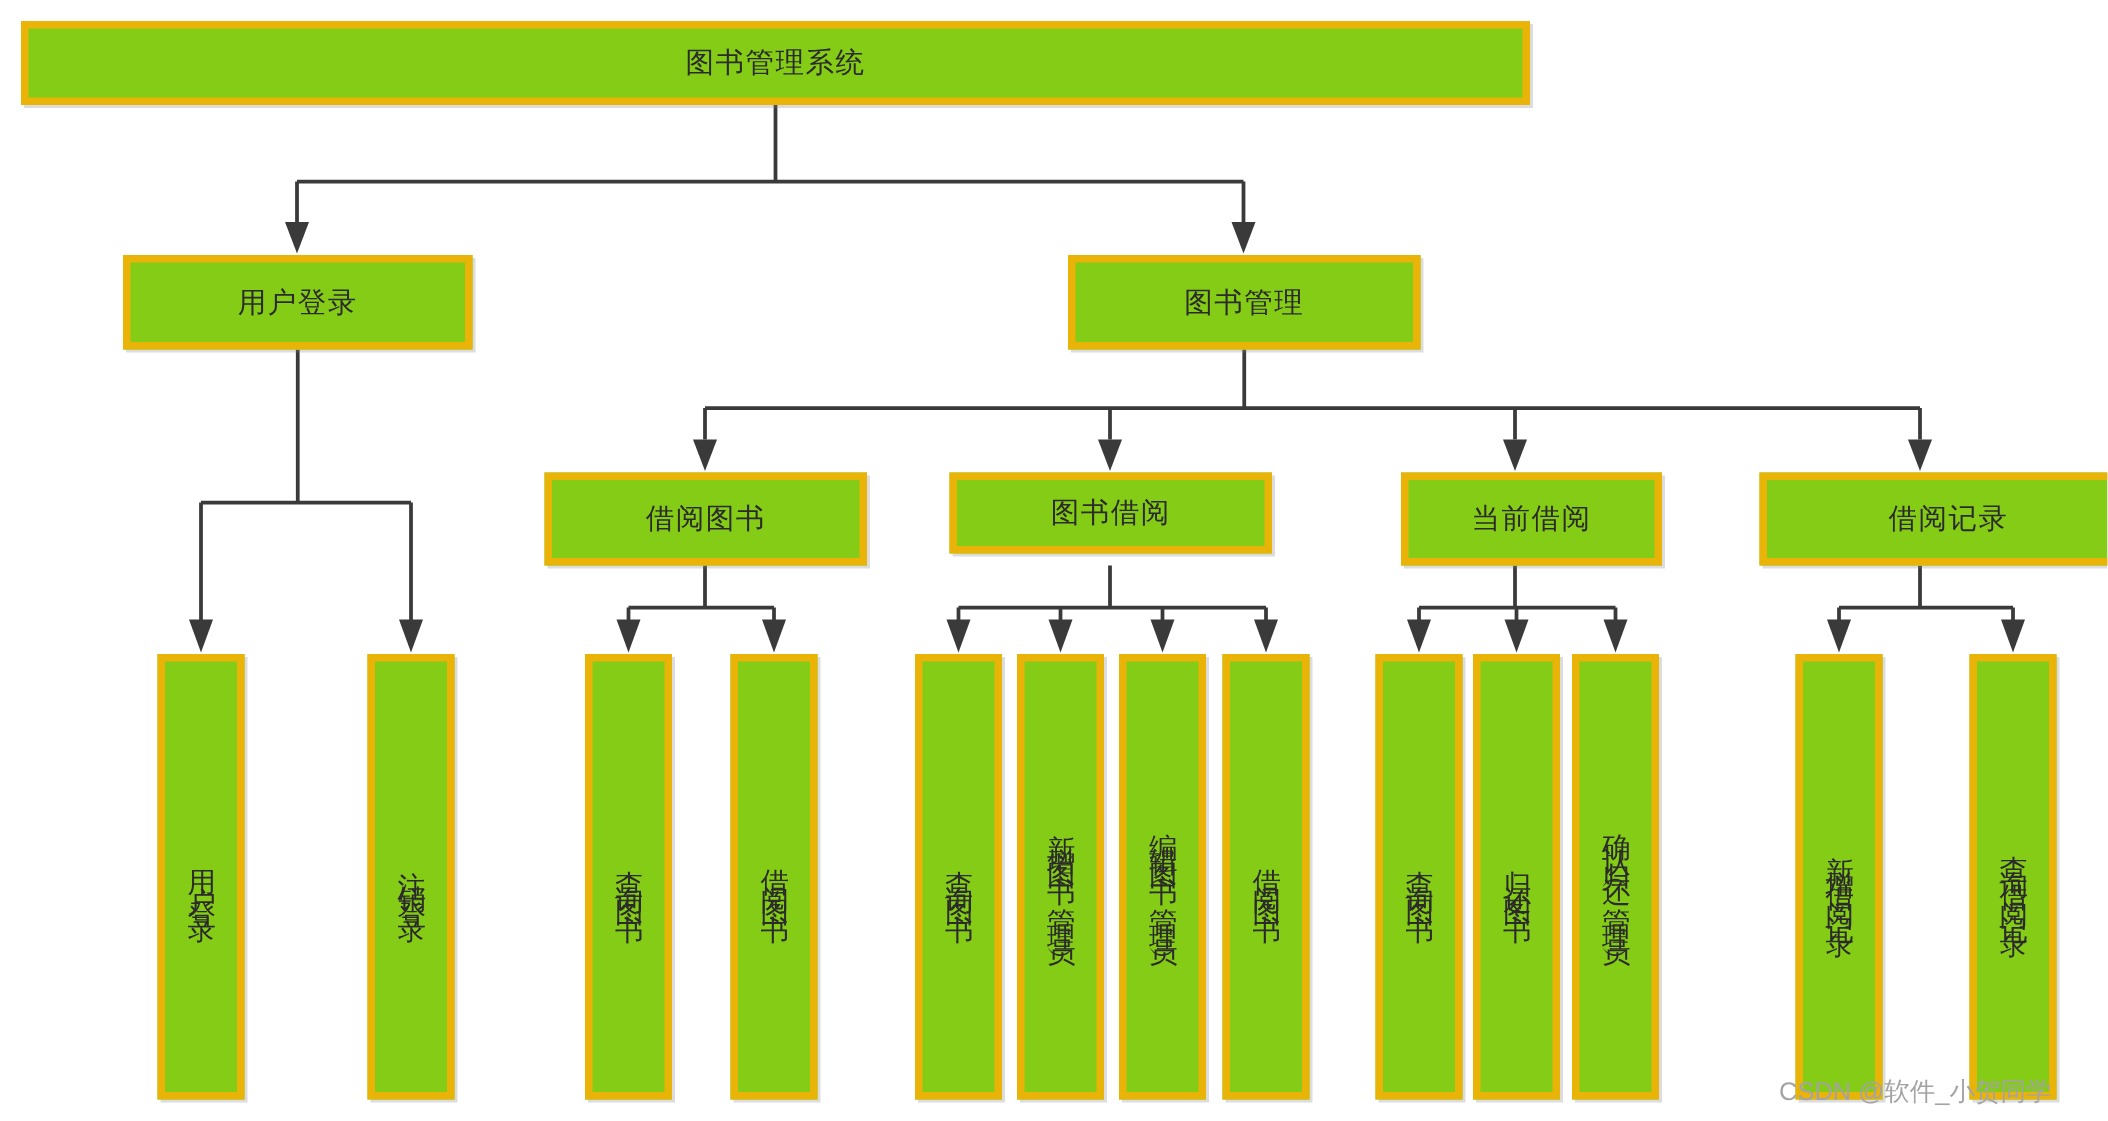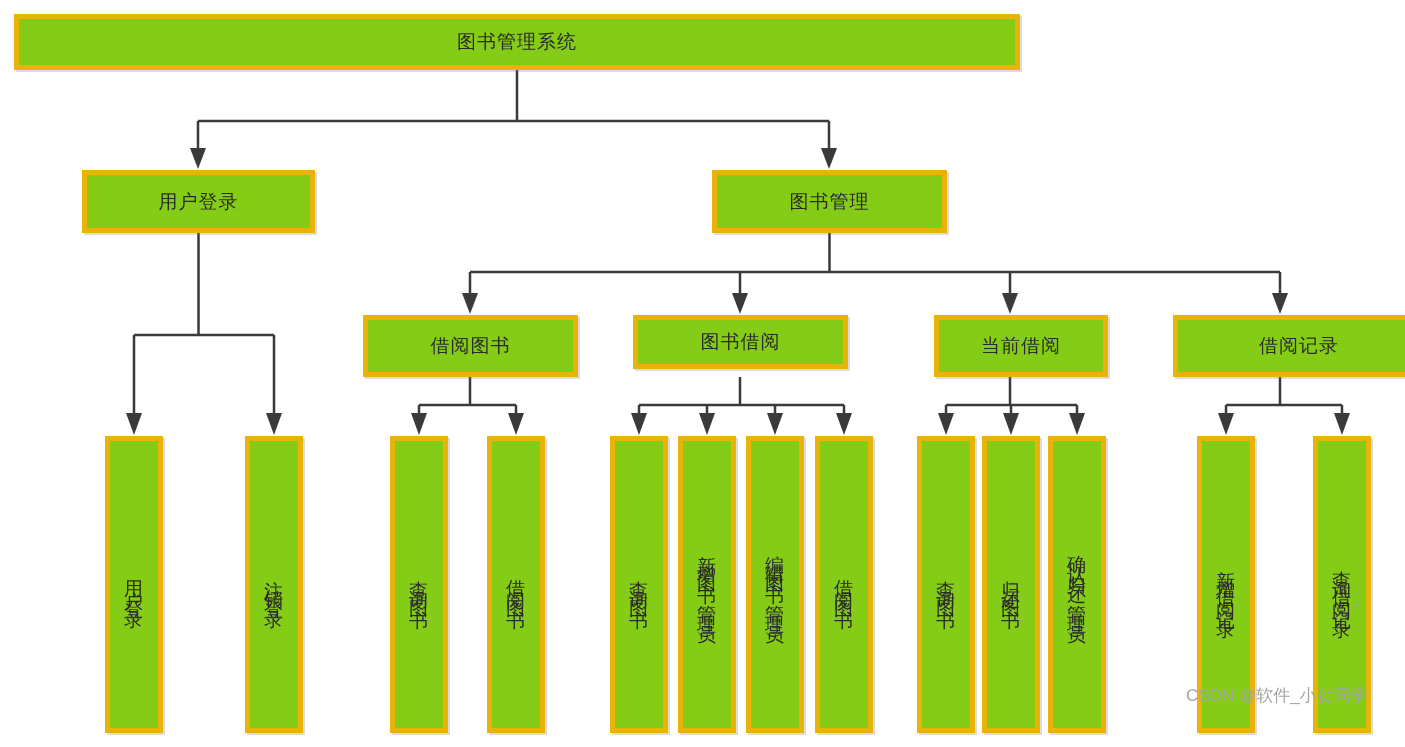--- a/index.html
+++ b/index.html
@@ -28,21 +28,21 @@
   .n-l3-1  {left:633px; top:315px; width:215px;  height:54px;}
   .n-l3-2  {left:934px; top:315px; width:174px;  height:62px;}
   .n-l3-3  {left:1173px;top:315px; width:252px;  height:62px;}
   .leaf    {top:436px;  width:58px; height:297px;}
   .lf-0 {left:105px;} .lf-1 {left:245px;}
   .lf-2 {left:390px;} .lf-3 {left:487px;}
   .lf-4 {left:610px;} .lf-5 {left:678px;} .lf-6 {left:746px;} .lf-7 {left:815px;}
   .lf-8 {left:917px;} .lf-9 {left:982px;} .lf-10{left:1048px;}
   .lf-11{left:1197px;} .lf-12{left:1313px;}
   .watermark{
-    position:absolute;left:1186px;top:684px;width:212px;
+    position:absolute;left:1186px;top:716px;width:212px;
     font-size:17px;color:#a5a3a6;white-space:nowrap;
   }
 </style>
 </head>
 <body>
 
 <div class="stage">
 
   <svg class="wires" viewBox="0 0 1405 747" aria-hidden="true">
     <g stroke="#3a3a3a" stroke-width="2.5" fill="none">

